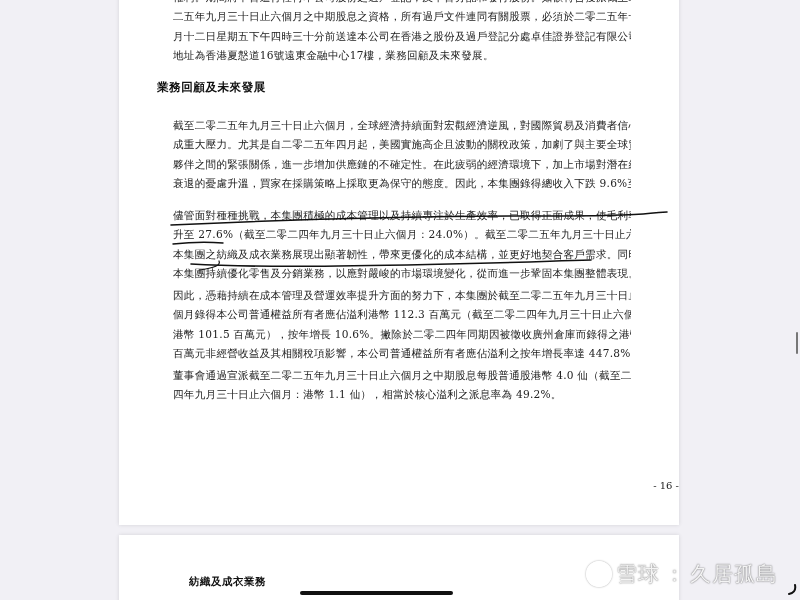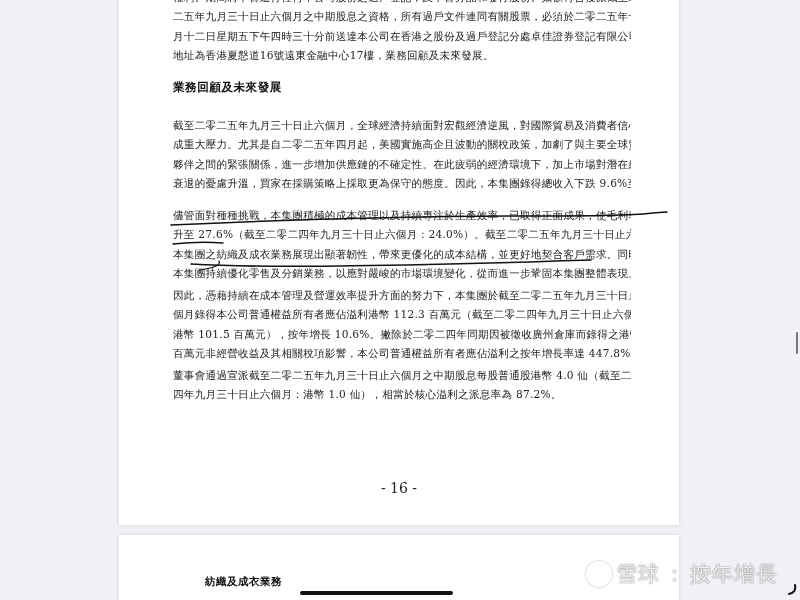--- a/index.html
+++ b/index.html
@@ -15,25 +15,25 @@
   #page1 { top:-20px; height:545px; }
   #page2 { top:535px; height:100px; }
   .para {
     position:absolute; left:54px; width:458px;
     font-size:10.6px; line-height:19.4px; color:#222; letter-spacing:0.25px;
     text-align:justify; text-justify:inter-character;
   }
   .para .ln { display:block; white-space:nowrap; overflow:hidden; text-align-last:justify; }
   .para .ln.last { text-align-last:left; }
   .heading {
-    position:absolute; left:54px; font-size:11.6px; font-weight:bold; color:#111;
+    position:absolute; left:38px; font-size:11.6px; font-weight:bold; color:#111;
     font-family:"DejaVu Sans", "Liberation Sans", sans-serif; letter-spacing:0.5px;
   }
   .pagenum {
-    position:absolute; left:0; width:100%; text-align:center; font-size:14px; color:#222;
+    position:absolute; left:0; width:100%; text-align:right; font-size:10px; color:#222;
   }
   .ul-mark { position:absolute; pointer-events:none; }
   .watermark {
     position:absolute; right:22px; bottom:12px; display:flex; align-items:center; gap:4px;
     color:rgba(255,255,255,0.92); font-size:21px; font-family:"DejaVu Sans", sans-serif;
     text-shadow:0 0 2px rgba(0,0,0,0.35), 0 0 1px rgba(0,0,0,0.5);
     letter-spacing:1px;
     text-align:right;
   }
   .wm-logo {
@@ -86,41 +86,41 @@
 
     <div class="para" style="top:306px;">
       <span class="ln">因此，憑藉持續在成本管理及營運效率提升方面的努力下，本集團於截至二零二五年九月三十日止六</span>
       <span class="ln">個月錄得本公司普通權益所有者應佔溢利港幣 112.3 百萬元（截至二零二四年九月三十日止六個月：</span>
       <span class="ln">港幣 101.5 百萬元），按年增長 10.6%。撇除於二零二四年同期因被徵收廣州倉庫而錄得之港幣 88.8</span>
       <span class="ln last">百萬元非經營收益及其相關稅項影響，本公司普通權益所有者應佔溢利之按年增長率達 447.8%。</span>
     </div>
 
     <div class="para" style="top:386px;">
       <span class="ln">董事會通過宣派截至二零二五年九月三十日止六個月之中期股息每股普通股港幣 4.0 仙（截至二零二</span>
-      <span class="ln last">四年九月三十日止六個月：港幣 1.0 仙），相當於核心溢利之派息率為 87.2%。</span>
+      <span class="ln last">四年九月三十日止六個月：港幣 1.1 仙），相當於核心溢利之派息率為 49.2%。</span>
     </div>
 
     <div class="pagenum" style="top:500px;">- 16 -</div>
   </div>
 
   <div class="page" id="page2">
     <div class="heading" style="top:40px; font-size:10.5px;padding-left:32px;">紡織及成衣業務</div>
   </div>
 
   <div class="scroll-indicator"></div>
 
   <div class="watermark">
     <span class="wm-logo">
       <svg width="18" height="18" viewBox="0 0 18 18" style="position:absolute;left:0;top:0;">
         <path d="M4 5 L9 9 L4 13 M9 5 L14 9 L9 13" stroke="rgba(255,255,255,0.95)" stroke-width="1.8" fill="none"></path>
       </svg>
     </span>
     <span>雪球</span>
     <span>：</span>
-    <span>按年增長</span>
+    <span>久居孤島</span>
   </div>
 
   <div class="home-bar"></div>
 
   <svg class="corner-mark" width="10" height="12">
     <path d="M7 1 C 8 6, 6 9, 1 10" stroke="#111" stroke-width="2" fill="none" stroke-linecap="round"></path>
   </svg>
 </div>
 
 </body></html>

